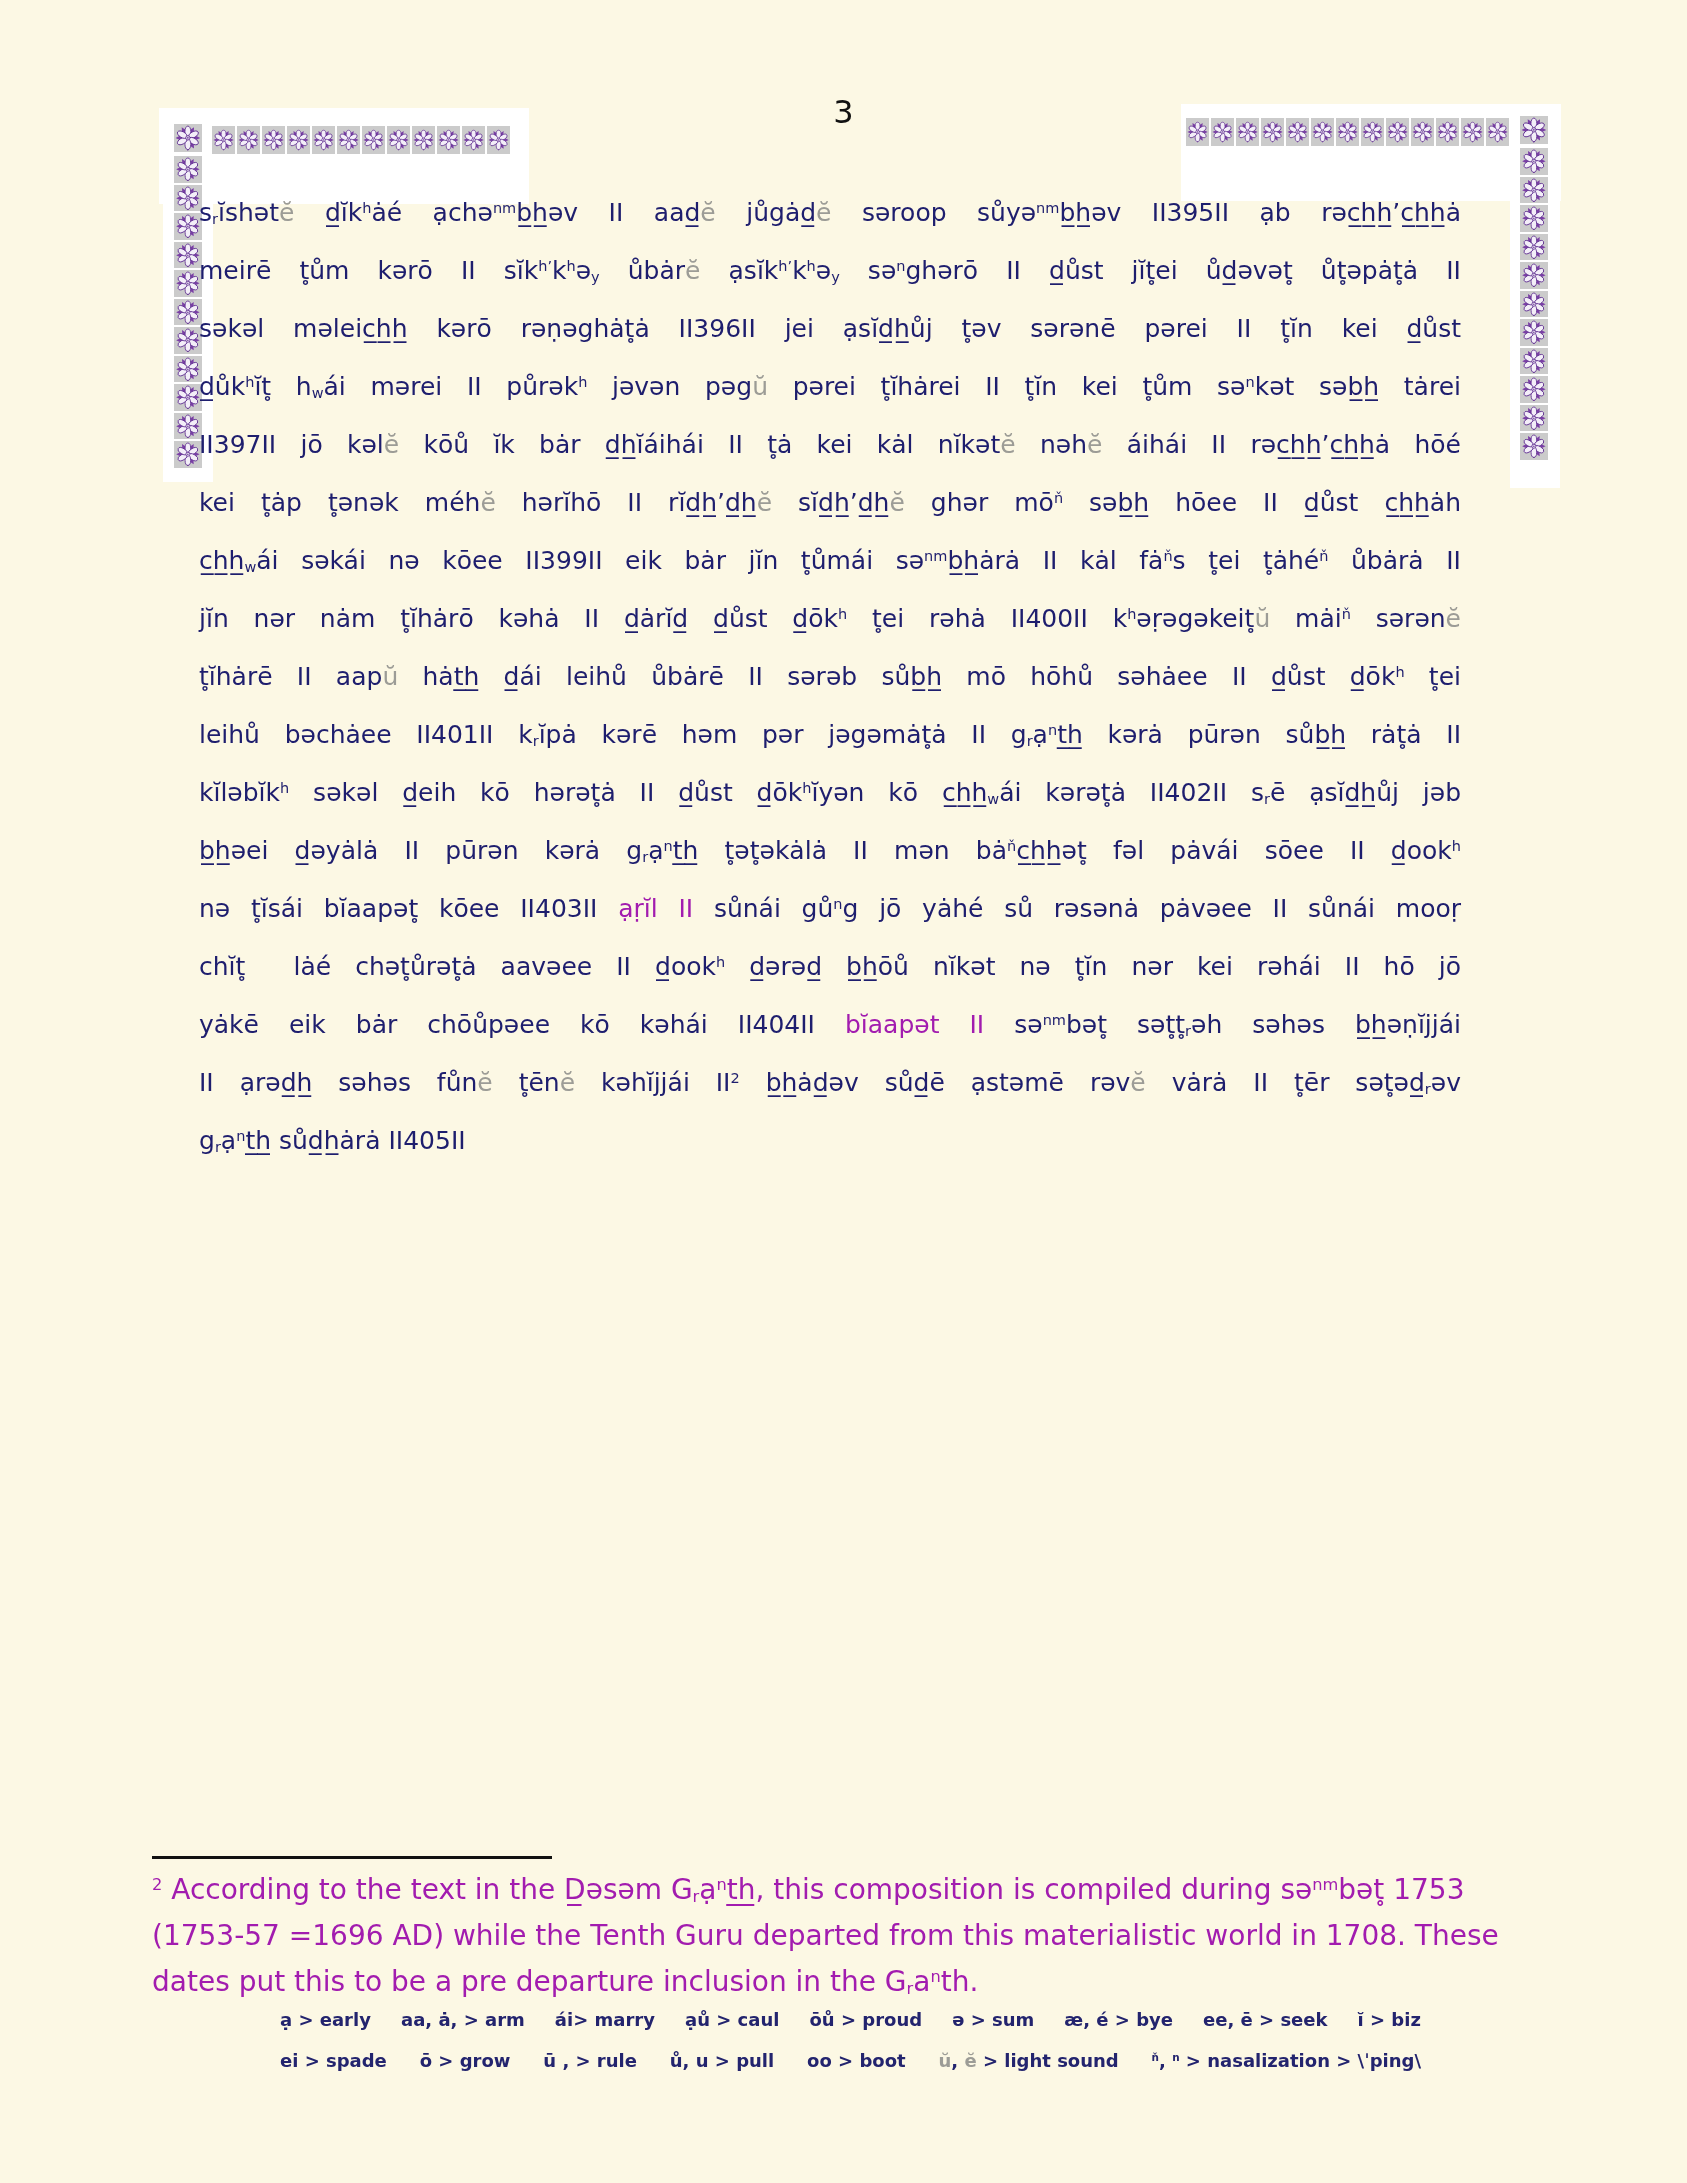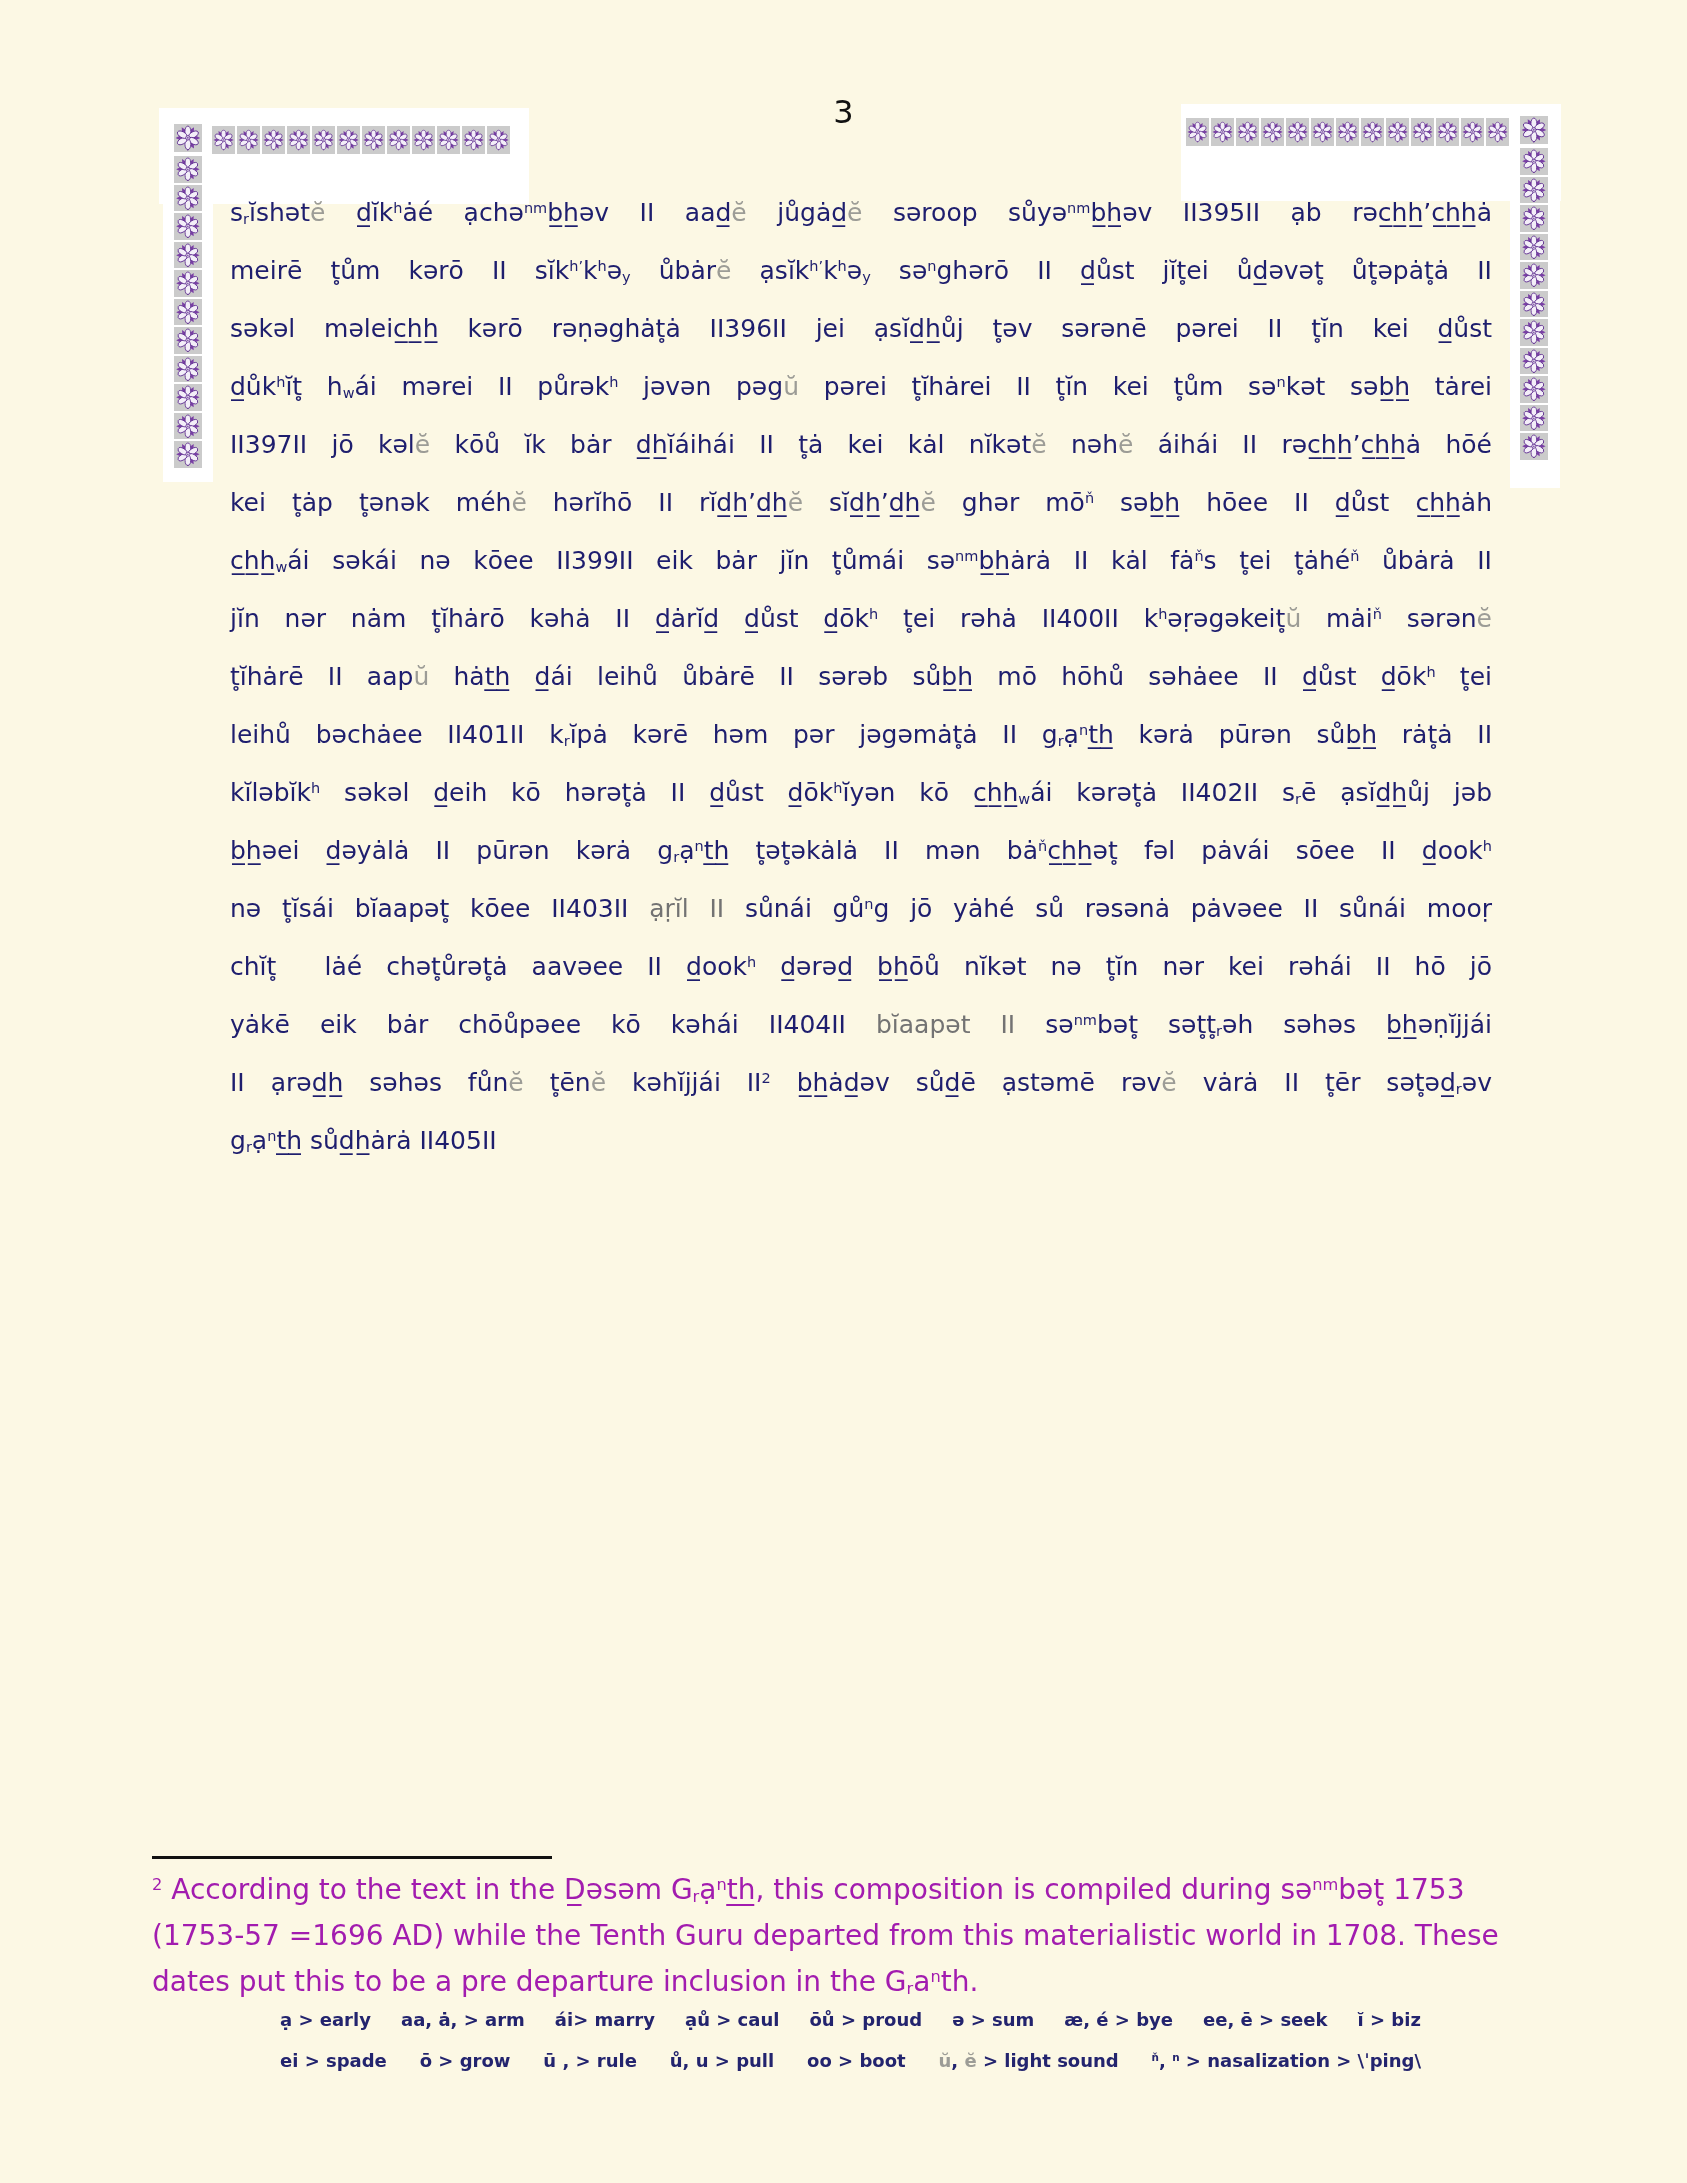--- a/index.html
+++ b/index.html
@@ -22,25 +22,25 @@
   #orn-tr-strip{left:1186px;top:118px;}
   #orn-tr-corner{left:1520px;top:116px;}
   #orn-left-col{left:174px;top:156px;}
   #orn-right-col{left:1520px;top:148px;}
   .fcell{background:#cbcbcb;display:flex;align-items:center;justify-content:center;}
   .strip .fcell{width:23px;height:28px;}
   .col .fcell{width:28px;height:26.5px;}
   .corner .fcell{width:28px;height:28px;}
   .fl{width:92%;height:92%;}
   
-  .body-text{position:absolute;left:230px;top:184px;width:1262px;color:#1e1e6e;
+  .body-text{position:absolute;left:199px;top:184px;width:1262px;color:#1e1e6e;
         font-size:25px;line-height:58px;}
   .line{text-align:justify;text-align-last:justify;white-space:pre-wrap;}
   .line.last{text-align-last:left;}
-  .accent{color:#737373;}
+  .accent{color:#a21caf;}
   .lt{color:#9c9c96;}
   sup,sub{font-size:58%;line-height:0;vertical-align:baseline;position:relative;}
   sup{top:-0.55em;}
   sub{top:0.18em;}
   
   .fn-rule{position:absolute;left:152px;top:1856px;width:400px;height:3.3px;background:#111;}
   .footnote{position:absolute;left:152px;top:1867px;width:1403px;color:#a21caf;
         font-size:28px;line-height:46px;}
   
   .legend{position:absolute;left:280px;top:2009px;width:1141px;color:#23246e;

